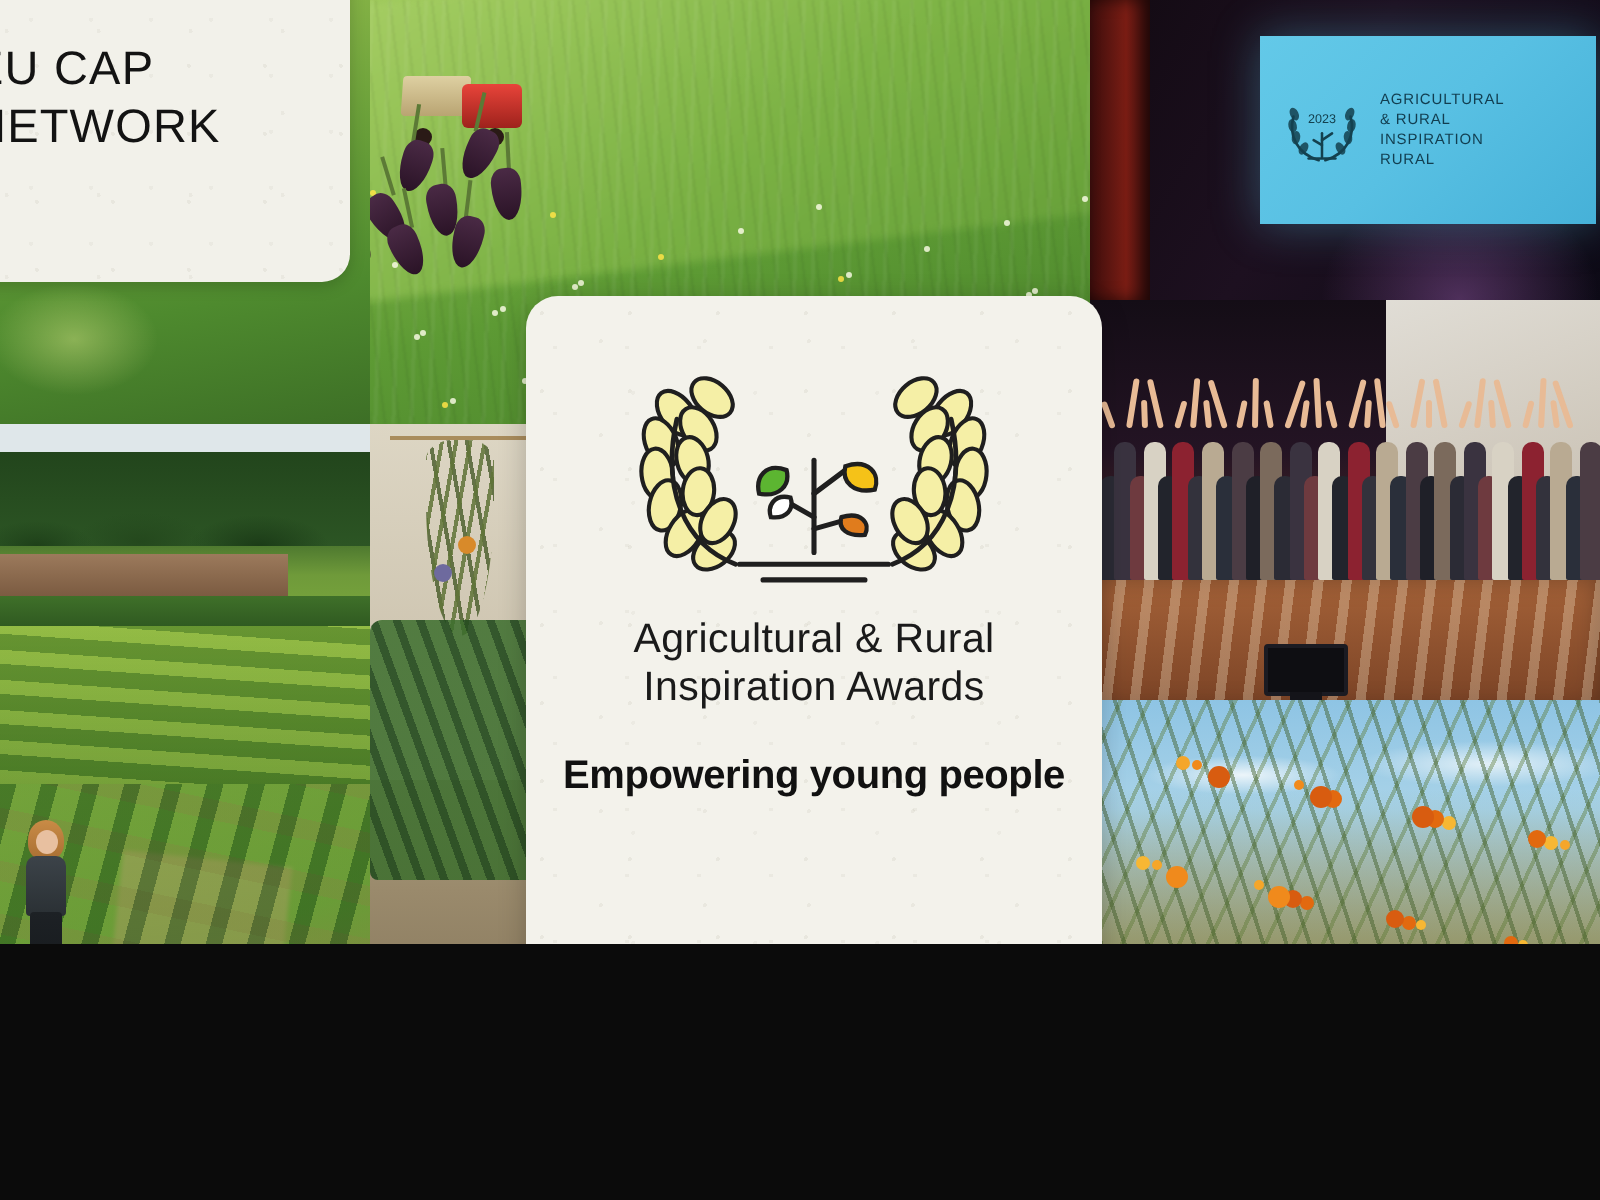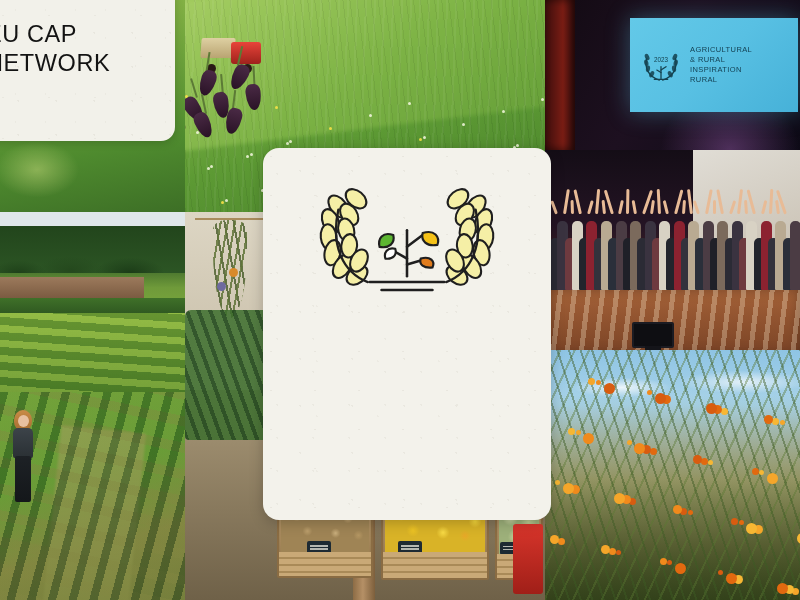--- a/index.html
+++ b/index.html
@@ -1,20 +1,20 @@
 <!DOCTYPE html>
 <html><head>
 <meta charset="utf-8">
 <title>ARIA 2024 Promotional Collage</title>
 <style>
   * { margin:0; padding:0; box-sizing:border-box; }
   html,body { width:800px; height:600px; overflow:hidden; background:#0b0b0b;
               font-family:"Liberation Sans", sans-serif; }
 
-  #stage { position:relative; width:800px; height:600px; overflow:hidden; }
+  #stage { position:relative; width:800px; height:472px; overflow:hidden; }
 
   
   .tile { position:absolute; overflow:hidden; }
 
   
   .t-meadow-left { left:0; top:0; width:185px; height:212px;
       background:
         radial-gradient(ellipse 60px 40px at 20% 80%, rgba(255,255,160,.35), transparent 70%),
         linear-gradient(170deg,#8fb94a 0%, #6da23b 35%, #4e8a2e 70%, #3d6f26 100%); }
 
@@ -609,18 +609,21 @@
           <path d="M74 118 H126"></path>
         </g>
         <path d="M86 62 C75 58 70 66 72 74 C82 76 88 70 86 62Z" fill="#5cb531" stroke="#1f1f1f" stroke-width="2.2"></path>
         <path d="M88 76 C80 74 76 80 78 86 C86 87 90 82 88 76Z" fill="#ffffff" stroke="#1f1f1f" stroke-width="2.2"></path>
         <path d="M116 60 C128 56 134 64 131 72 C120 74 114 68 116 60Z" fill="#f5c218" stroke="#1f1f1f" stroke-width="2.2"></path>
         <path d="M114 86 C124 83 129 89 126 95 C117 96 112 92 114 86Z" fill="#e07c1d" stroke="#1f1f1f" stroke-width="2.2"></path>
       </svg>
     </div>
 
     <div class="aria-title">
-    </div>
-
+      <div>Agricultural &amp; Rural</div>
+      <div>Inspiration Awards</div>
+    </div>
+
+    <div class="aria-tagline">Empowering young people</div>
   </div>
 
 
 </div>
 
 </body></html>

